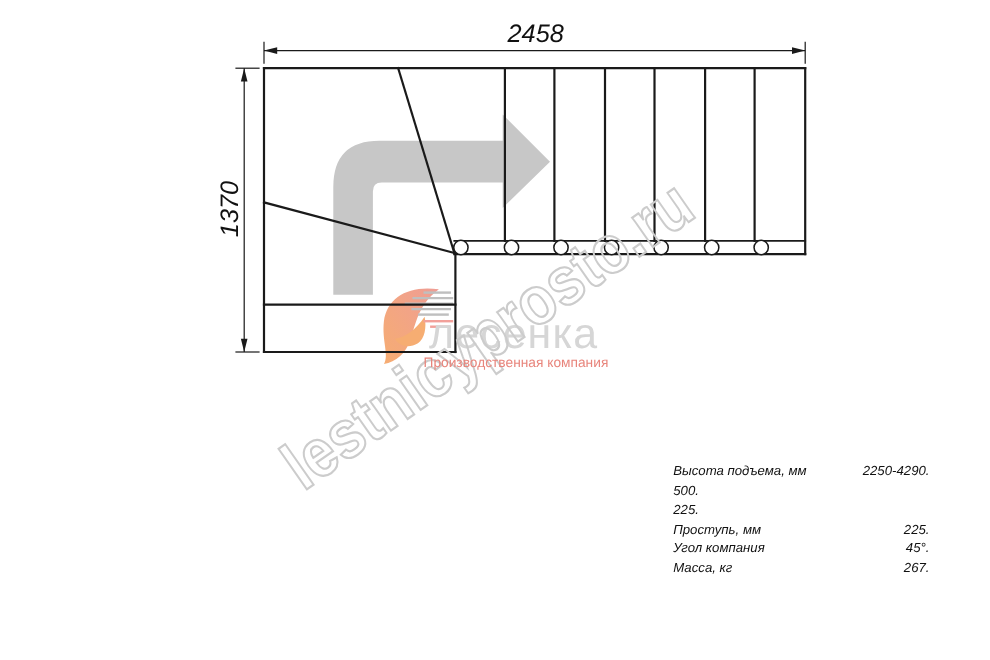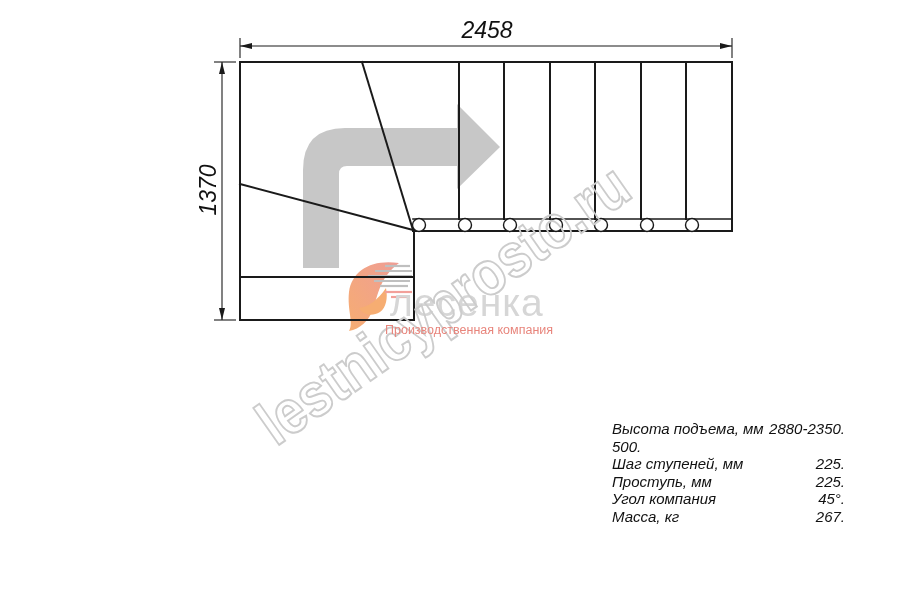--- a/index.html
+++ b/index.html
@@ -7,21 +7,21 @@
     position:relative;width:900px;height:600px;background:#ffffff;overflow:hidden;
     font-family:"Liberation Sans",sans-serif;
   }
   svg{position:absolute;left:0;top:0;}
   .dim-text{font-style:italic;font-size:23px;fill:#111;font-family:"Liberation Sans",sans-serif;}
   .wm-text{font-weight:bold;font-family:"Liberation Sans",sans-serif;}
   .logo-name{font-family:"Liberation Sans",sans-serif;}
   .logo-tagline{font-family:"Liberation Sans",sans-serif;}
   .specs{
     position:absolute;left:612px;top:420px;width:233px;
-    font-style:italic;font-size:15px;color:#111;
+    font-style:italic;font-size:12px;color:#111;
   }
   .spec-row{display:flex;justify-content:space-between;line-height:17.6px;white-space:nowrap;}
   .spec-label{text-align:left;}
   .spec-value{text-align:right;}
 </style>
 </head>
 <body>
 
 <div class="canvas">
 
@@ -101,27 +101,26 @@
     <text class="dim-text" transform="translate(216,190) rotate(-90)" text-anchor="middle">1370</text>
 
     <text class="wm-text" transform="translate(276,447) rotate(-35)" font-size="62" textLength="438" lengthAdjust="spacingAndGlyphs" fill="none" stroke="#cccccc" stroke-width="2">lestnicyprosto.ru</text>
 
     <text class="logo-tagline" x="385" y="334" font-size="12.5" fill="#e8857c">Производственная компания</text>
   </svg>
 
   <div class="specs">
     <div class="spec-row">
       <span class="spec-label">Высота подъема, мм</span>
-      <span class="spec-value">2880-2350.</span>
+      <span class="spec-value">2250-4290.</span>
     </div>
     <div class="spec-row">
       <span class="spec-value">500.</span>
     </div>
     <div class="spec-row">
-      <span class="spec-label">Шаг ступеней, мм</span>
       <span class="spec-value">225.</span>
     </div>
     <div class="spec-row">
       <span class="spec-label">Проступь, мм</span>
       <span class="spec-value">225.</span>
     </div>
     <div class="spec-row">
       <span class="spec-label">Угол компания</span>
       <span class="spec-value">45°.</span>
     </div>

